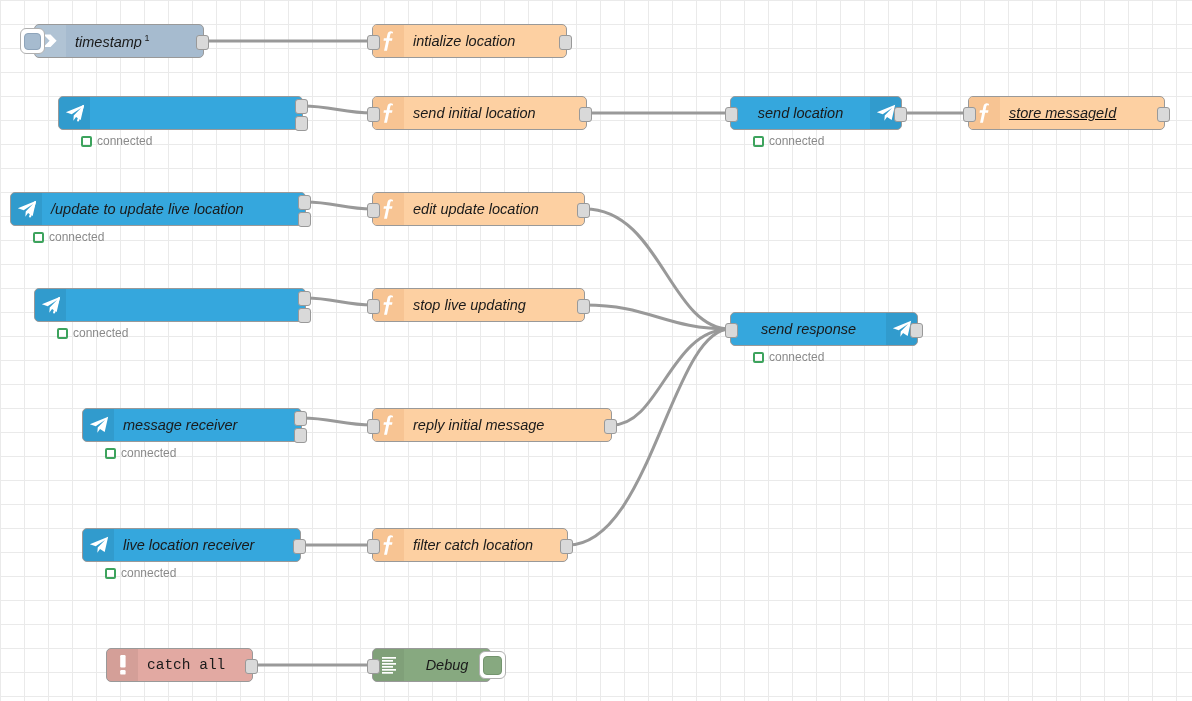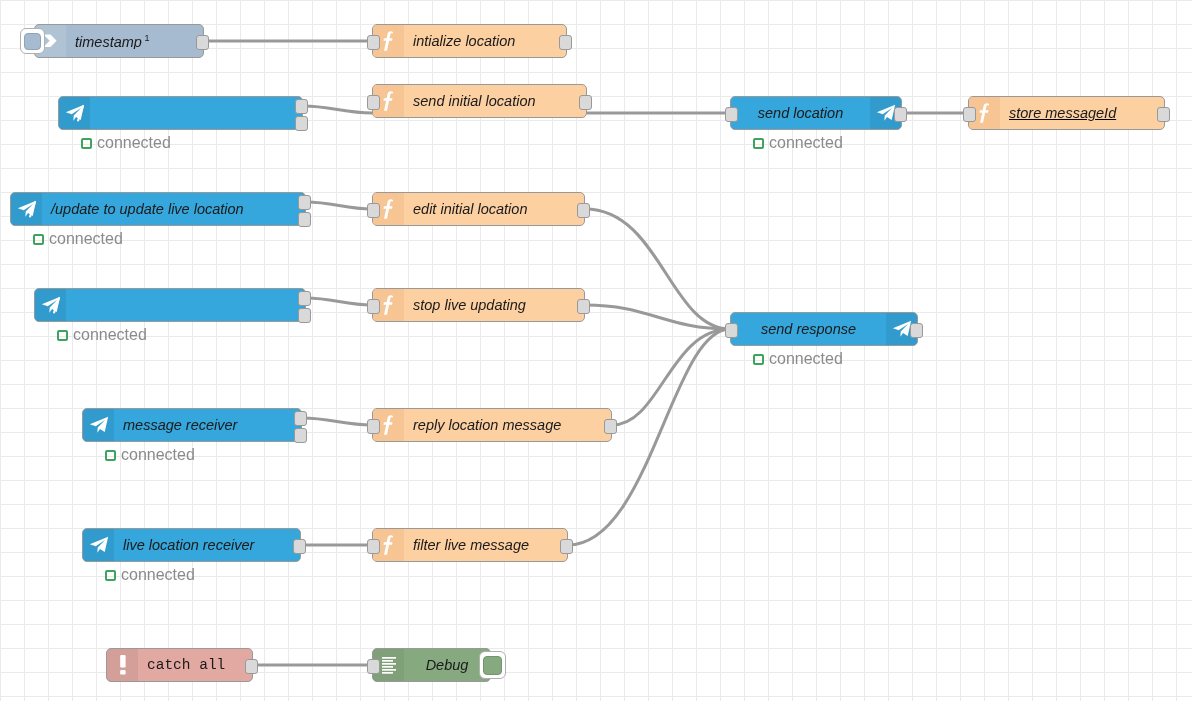--- a/index.html
+++ b/index.html
@@ -148,21 +148,21 @@
     border: 1px solid #74946e;
     border-radius: 4px;
   }
 
   
   .status {
     position: absolute;
     display: flex;
     align-items: center;
     gap: 5px;
-    font-size: 16px;
+    font-size: 12px;
     color: #8a8a8a;
     white-space: nowrap;
     z-index: 5;
     padding-left: 17px;
   }
   .status .dot {
     width: 11px;
     height: 11px;
     box-sizing: border-box;
     border: 2.2px solid #3da35d;
@@ -231,21 +231,21 @@
             </svg>
           </div>
         </div>
         <div class="port out" style="top: 2px;"></div>
         <div class="port out" style="top: 19px;"></div>
       </div>
       <div class="status" style="left: 64px; top: 134px;">
         <span class="dot"></span>
         <span>connected</span>
       </div>
-      <div class="node n-function" style="left: 372px; top: 84px; width: 215px;">
+      <div class="node n-function" style="left: 372px; top: 96px; width: 215px;">
         <div class="body">
           <div class="icon-box">
             <svg width="22" height="24" viewBox="0 0 24 26" aria-hidden="true">
               <path d="M16.4 3.2 C14.2 1.6 11.2 2.2 10.4 5.4 L9.4 10 L6.4 10 L6.0 12.6 L8.9 12.6 L6.6 23.6 L9.8 23.6 L12.1 12.6 L15.3 12.6 L15.8 10 L12.6 10 L13.4 6.2 C13.8 4.5 15.0 4.3 16.0 5.2 Z" fill="#ffffff"></path>
             </svg>
           </div>
           <div class="label">send initial location</div>
         </div>
         <div class="port in" style="top: 10px;"></div>
         <div class="port out" style="top: 10px;"></div>
@@ -295,21 +295,21 @@
         <span class="dot"></span>
         <span>connected</span>
       </div>
       <div class="node n-function" style="left: 372px; top: 192px; width: 213px;">
         <div class="body">
           <div class="icon-box">
             <svg width="22" height="24" viewBox="0 0 24 26" aria-hidden="true">
               <path d="M16.4 3.2 C14.2 1.6 11.2 2.2 10.4 5.4 L9.4 10 L6.4 10 L6.0 12.6 L8.9 12.6 L6.6 23.6 L9.8 23.6 L12.1 12.6 L15.3 12.6 L15.8 10 L12.6 10 L13.4 6.2 C13.8 4.5 15.0 4.3 16.0 5.2 Z" fill="#ffffff"></path>
             </svg>
           </div>
-          <div class="label">edit initial location</div>
+          <div class="label">edit update location</div>
         </div>
         <div class="port in" style="top: 10px;"></div>
         <div class="port out" style="top: 10px;"></div>
       </div>
       <div class="node n-telegram" style="left: 34px; top: 288px; width: 272px;">
         <div class="body">
           <div class="icon-box">
             <svg width="22" height="22" viewBox="0 0 24 24" aria-hidden="true">
               <path d="M22 3 L2 11.2 L8.4 13.4 L18.6 6.6 L10.6 14.8 L10.2 20.4 L13.1 16.4 L18.2 19.6 Z" fill="#ffffff"></path>
               <path d="M20.6 4.6 L15.4 20.2" stroke="#ffffff" stroke-width="2.3" stroke-linecap="round" fill="none"></path>
@@ -367,21 +367,21 @@
         <span class="dot"></span>
         <span>connected</span>
       </div>
       <div class="node n-function" style="left: 372px; top: 408px; width: 240px;">
         <div class="body">
           <div class="icon-box">
             <svg width="22" height="24" viewBox="0 0 24 26" aria-hidden="true">
               <path d="M16.4 3.2 C14.2 1.6 11.2 2.2 10.4 5.4 L9.4 10 L6.4 10 L6.0 12.6 L8.9 12.6 L6.6 23.6 L9.8 23.6 L12.1 12.6 L15.3 12.6 L15.8 10 L12.6 10 L13.4 6.2 C13.8 4.5 15.0 4.3 16.0 5.2 Z" fill="#ffffff"></path>
             </svg>
           </div>
-          <div class="label">reply location message</div>
+          <div class="label">reply initial message</div>
         </div>
         <div class="port in" style="top: 10px;"></div>
         <div class="port out" style="top: 10px;"></div>
       </div>
       <div class="node n-telegram" style="left: 82px; top: 528px; width: 219px;">
         <div class="body">
           <div class="icon-box">
             <svg width="22" height="22" viewBox="0 0 24 24" aria-hidden="true">
               <path d="M22 3 L2 11.2 L8.4 13.4 L18.6 6.6 L10.6 14.8 L10.2 20.4 L13.1 16.4 L18.2 19.6 Z" fill="#ffffff"></path>
             </svg>
@@ -394,21 +394,21 @@
         <span class="dot"></span>
         <span>connected</span>
       </div>
       <div class="node n-function" style="left: 372px; top: 528px; width: 196px;">
         <div class="body">
           <div class="icon-box">
             <svg width="22" height="24" viewBox="0 0 24 26" aria-hidden="true">
               <path d="M16.4 3.2 C14.2 1.6 11.2 2.2 10.4 5.4 L9.4 10 L6.4 10 L6.0 12.6 L8.9 12.6 L6.6 23.6 L9.8 23.6 L12.1 12.6 L15.3 12.6 L15.8 10 L12.6 10 L13.4 6.2 C13.8 4.5 15.0 4.3 16.0 5.2 Z" fill="#ffffff"></path>
             </svg>
           </div>
-          <div class="label">filter live message</div>
+          <div class="label">filter catch location</div>
         </div>
         <div class="port in" style="top: 10px;"></div>
         <div class="port out" style="top: 10px;"></div>
       </div>
       <div class="node n-catch" style="left: 106px; top: 648px; width: 147px;">
         <div class="body">
           <div class="icon-box">
             <svg width="12" height="24" viewBox="0 0 12 24" aria-hidden="true">
               <rect x="3.2" y="2" width="5.4" height="12.5" rx="1.2" fill="#ffffff"></rect>
               <rect x="3.2" y="17" width="5.4" height="4.6" rx="1.2" fill="#ffffff"></rect>

